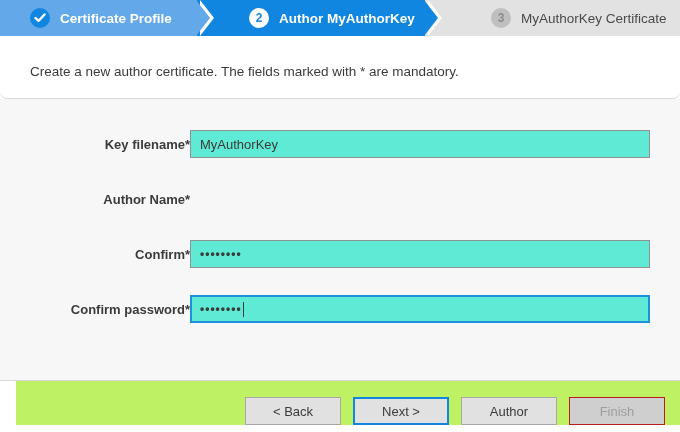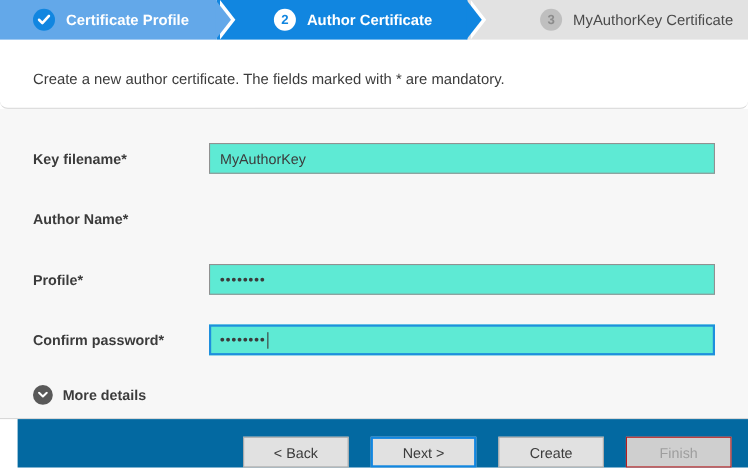--- a/index.html
+++ b/index.html
@@ -34,55 +34,55 @@
   .check-icon svg, .chevron-down-icon svg { display:block; }
 
   
   .instruction-bar { background:#fff; height:55px; padding:20px 30px 0;
     font-size:13.5px; border-bottom:1px solid #d8d8d8;border-radius:7px; }
 
   
   .form-area { background:#f7f7f7; height:282px; padding:31px 30px 0;
     border-bottom:1px solid #d8d8d8; }
   .field-row { display:flex; align-items:center; margin-bottom:27px; height:28px; }
-  .field-label { width:160px; font-size:13px; font-weight:bold; flex-shrink:0; }
+  .field-label { width:160px; font-size:13px; font-weight:bold; flex-shrink:0;text-align:right; }
   .input { flex:1; height:28px; background:#5eead4; border:1px solid #919191;
     display:flex; align-items:center; padding:0 9px; font-size:13px; }
   .input.focused { border:2px solid #1e8fdd; padding:0 8px; }
   .input .masked { font-size:12px; letter-spacing:1px; font-weight:bold; }
   .caret { display:inline-block; width:1px; height:15px; background:#3b3b3b; margin-left:1px; }
 
   .more-details { display:flex; align-items:center; margin-top:24px; }
   .more-details .circle { width:18px; height:18px; border-radius:50%; background:#595959;
     display:flex; align-items:center; justify-content:center; margin-right:9px; flex-shrink:0; }
   .more-details-label { font-size:13px; font-weight:bold; }
 
   
-  .button-bar { background:#0369a1; display:flex; justify-content:flex-end;
-    gap:20px; padding:16px 15px 0;margin-left:16px; }
+  .button-bar { background:#bef264; display:flex; justify-content:flex-end;
+    gap:12px; padding:16px 15px 0;margin-left:16px; }
   .btn { width:96px; height:28px; background:#e1e1e1; border:1px solid #a8a8a8;
     font-family:inherit; font-size:13px; color:#3b3b3b; cursor:pointer; }
   .btn.default { border:2px solid #1186e0; }
   .btn.disabled { background:#cfcfcf; border:1px solid #b91c1c; color:#9e9e9e; }
 </style>
 </head>
 <body>
 
 <div class="stepper">
   <div class="step completed">
     <span class="step-circle check-icon">
       <svg width="12" height="10" viewBox="0 0 12 10">
           <polyline points="1.5,5 4.5,8 10.5,1.5" fill="none" stroke="#fff" stroke-width="2.4" stroke-linecap="round" stroke-linejoin="round"></polyline>
         </svg>
     </span>
     <span class="step-label">Certificate Profile</span>
   </div>
   <div class="step active">
     <span class="step-circle">2</span>
-    <span class="step-label">Author Certificate</span>
+    <span class="step-label">Author MyAuthorKey</span>
   </div>
   <div class="step upcoming">
     <span class="step-circle">3</span>
     <span class="step-label">MyAuthorKey Certificate</span>
   </div>
 </div>
 
 <div class="instruction-bar">Create a new author certificate. The fields marked with * are mandatory.</div>
 
 <div class="form-area">
@@ -92,43 +92,35 @@
     <div class="input">
       <span>MyAuthorKey</span>
     </div>
   </div>
 
   <div class="field-row">
     <span class="field-label">Author Name*</span>
   </div>
 
   <div class="field-row">
-    <span class="field-label">Profile*</span>
+    <span class="field-label">Confirm*</span>
     <div class="input">
       <span class="masked">••••••••</span>
     </div>
   </div>
 
   <div class="field-row">
     <span class="field-label">Confirm password*</span>
     <div class="input focused">
       <span class="masked">••••••••</span>
       <span class="caret"></span>
     </div>
   </div>
 
-  <div class="more-details">
-    <span class="circle chevron-down-icon">
-      <svg width="10" height="6" viewBox="0 0 10 6">
-          <polyline points="1.5,1 5,4.5 8.5,1" fill="none" stroke="#fff" stroke-width="1.8" stroke-linecap="round" stroke-linejoin="round"></polyline>
-        </svg>
-    </span>
-    <span class="more-details-label">More details</span>
-  </div>
 
 </div>
 
 <div class="button-bar">
   <button class="btn">&lt; Back</button>
   <button class="btn default">Next &gt;</button>
-  <button class="btn">Create</button>
+  <button class="btn">Author</button>
   <button class="btn disabled">Finish</button>
 </div>
 
 </body></html>

